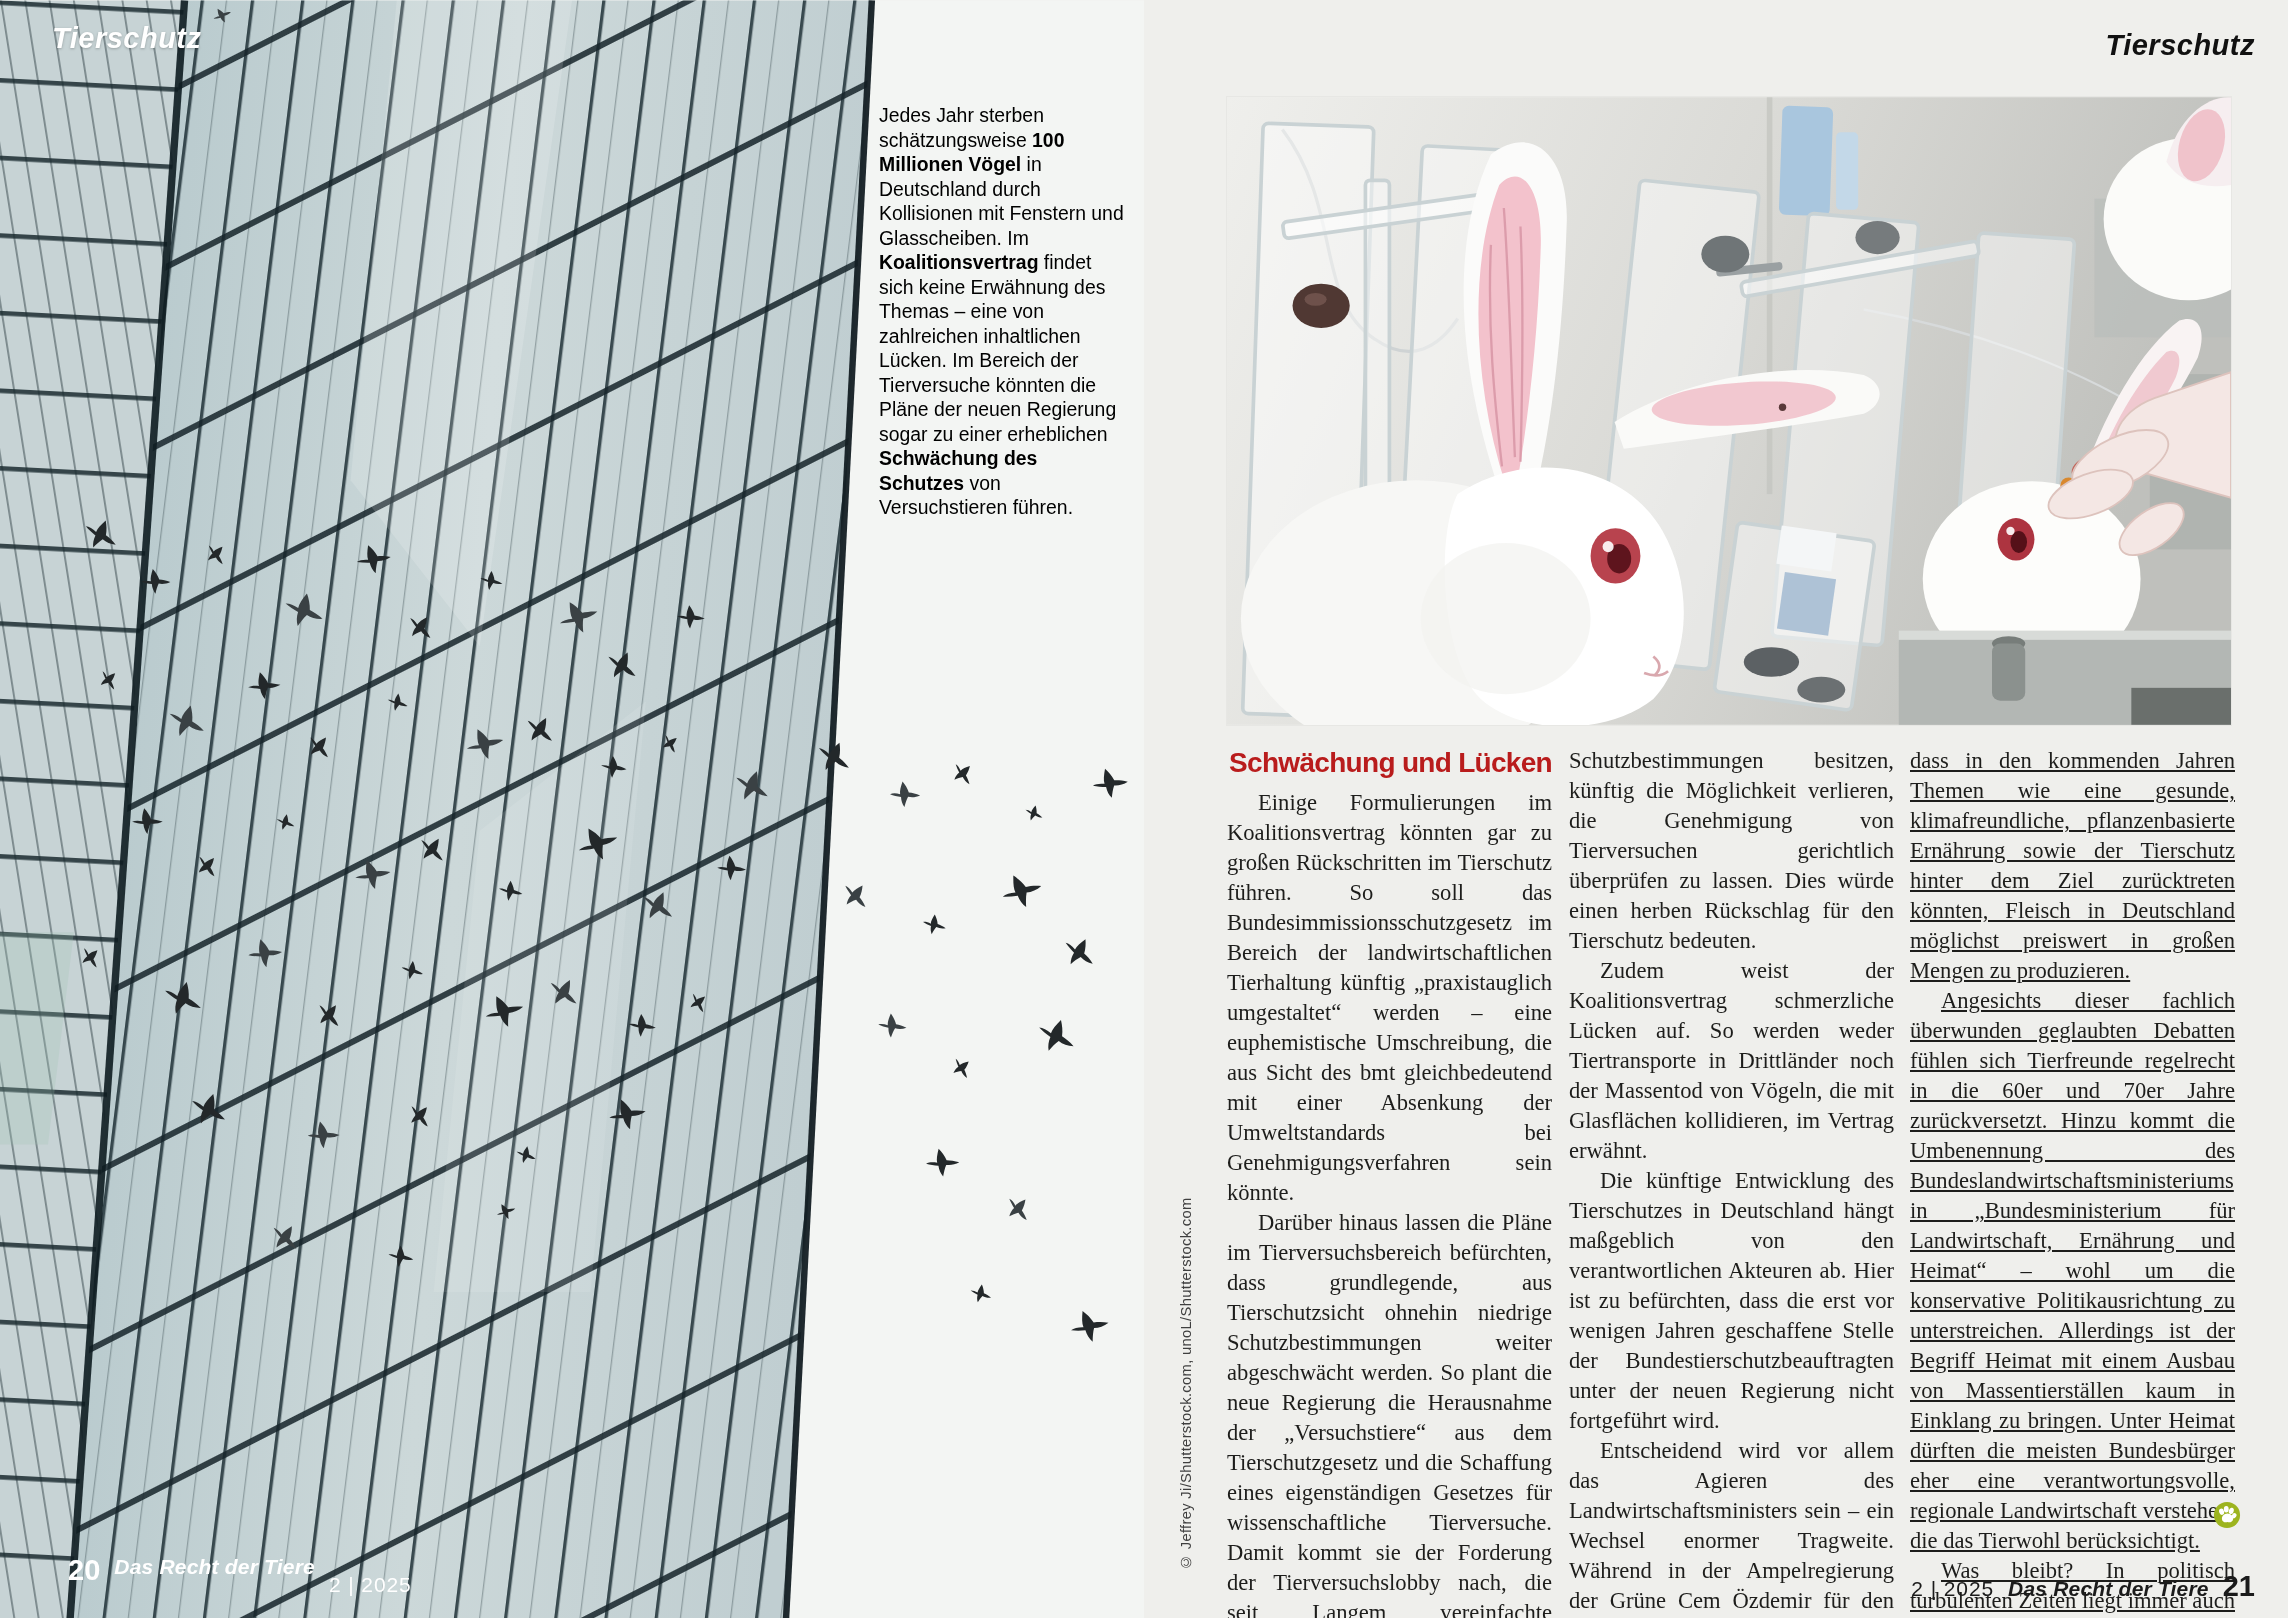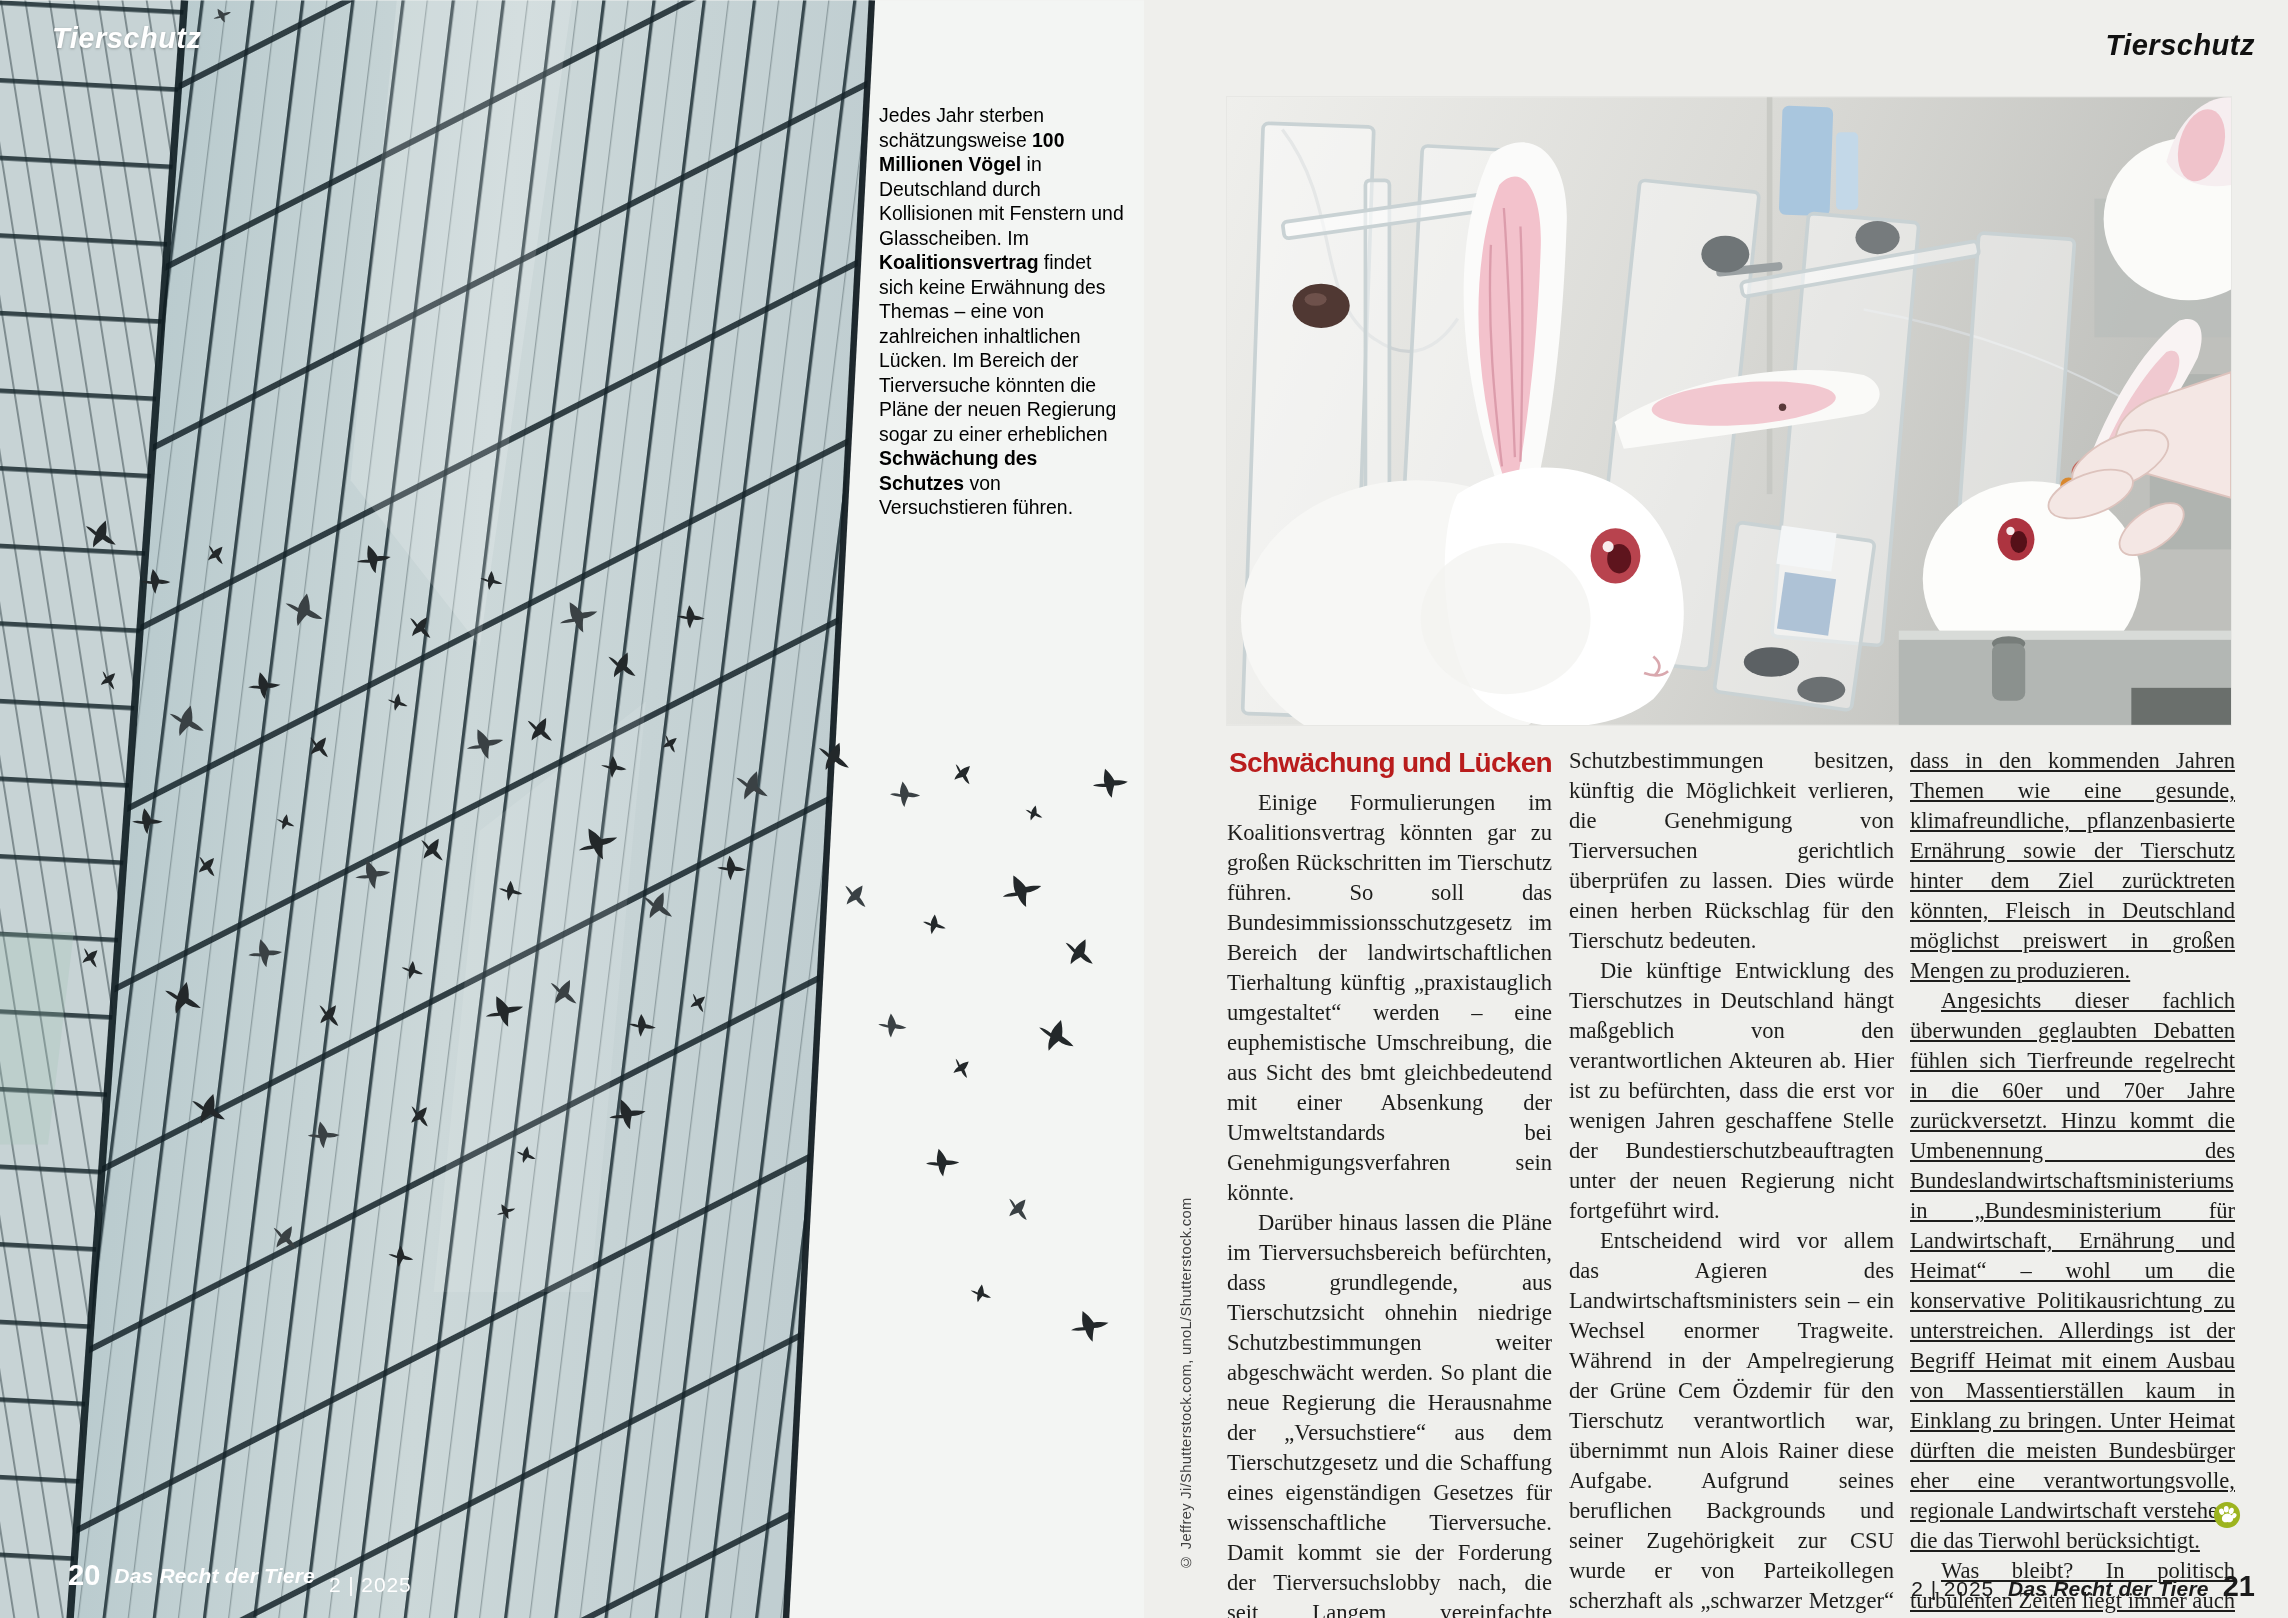--- a/index.html
+++ b/index.html
@@ -22,21 +22,21 @@
     text-shadow:0 0.9px 2.8px rgba(0,0,0,.25);
   }
   .sidebar-note{
     position:absolute;left:879px;top:103px;width:245px;
     font:400 19.4px/24.5px "Liberation Sans",sans-serif;
     color:#000000;
   }
   .sidebar-note .b{font-weight:800;}
   .footer-left{
     position:absolute;left:68px;top:1556px;
-    display:flex;align-items:center;gap:14px;color:#ffffff;
+    display:flex;align-items:flex-start;gap:14px;color:#ffffff;
   }
   .footer-right{
     position:absolute;right:33px;top:1560px;
     display:flex;align-items:baseline;gap:14px;color:#1b1b1b;
   }
   .pg-num{font:900 29px/1 "Liberation Sans",sans-serif;}
   .mag-title{font:italic 800 21px/1 "Liberation Sans",sans-serif;letter-spacing:0.2px;}
   .issue{font:400 21px/1 "Liberation Sans",sans-serif;letter-spacing:0.9px;margin-top:18px;}
 
   
@@ -302,20 +302,21 @@
     <div class="photo-credit">© Jeffrey Ji/Shutterstock.com, unoL/Shutterstock.com</div>
 
     <div class="article-col col-1">
       <h3>Schwächung und Lücken</h3>
       <p>Einige Formulierungen im Koalitionsvertrag könnten gar zu großen Rückschritten im Tierschutz führen. So soll das Bundesimmissionsschutzgesetz im Bereich der landwirtschaftlichen Tierhaltung künftig „praxistauglich umgestaltet“ werden – eine euphemistische Umschreibung, die aus Sicht des bmt gleichbedeutend mit einer Absenkung der Umweltstandards bei Genehmigungsverfahren sein könnte.</p>
       <p>Darüber hinaus lassen die Pläne im Tierversuchsbereich befürchten, dass grundlegende, aus Tierschutzsicht ohnehin niedrige Schutzbestimmungen weiter abgeschwächt werden. So plant die neue Regierung die Herausnahme der „Versuchstiere“ aus dem Tierschutzgesetz und die Schaffung eines eigenständigen Gesetzes für wissenschaftliche Tierversuche. Damit kommt sie der Forderung der Tierversuchslobby nach, die seit Langem vereinfachte Genehmigungsverfahren fordert. In Österreich hat man diesen rechtlichen Weg bereits beschritten. Damit steigen die Möglichkeiten, Versuchstiere ohne vernünftigen Grund zu töten und Haltungsstandards abzusenken. Gleichzeitig würden Tierschutzverbände, die eine Anerkennung nach dem</p>
     </div>
 
     <div class="article-col col-2">
       <p class="noindent">Schutzbestimmungen besitzen, künftig die Möglichkeit verlieren, die Genehmigung von Tierversuchen gerichtlich überprüfen zu lassen. Dies würde einen herben Rückschlag für den Tierschutz bedeuten.</p>
+      <p>Zudem weist der Koalitionsvertrag schmerzliche Lücken auf. So werden weder Tiertransporte in Drittländer noch der Massentod von Vögeln, die mit Glasflächen kollidieren, im Vertrag erwähnt.</p>
       <p>Die künftige Entwicklung des Tierschutzes in Deutschland hängt maßgeblich von den verantwortlichen Akteuren ab. Hier ist zu befürchten, dass die erst vor wenigen Jahren geschaffene Stelle der Bundestierschutzbeauftragten unter der neuen Regierung nicht fortgeführt wird.</p>
       <p>Entscheidend wird vor allem das Agieren des Landwirtschaftsministers sein – ein Wechsel enormer Tragweite. Während in der Ampelregierung der Grüne Cem Özdemir für den Tierschutz verantwortlich war, übernimmt nun Alois Rainer diese Aufgabe. Aufgrund seines beruflichen Backgrounds und seiner Zugehörigkeit zur CSU wurde er von Parteikollegen scherzhaft als „schwarzer Metzger“ vorgestellt. Unabhängig von dieser Bezeichnung bleibt zu befürchten,</p>
     </div>
 
     <div class="article-col col-3">
       <p class="noindent">dass in den kommenden Jahren Themen wie eine gesunde, klimafreundliche, pflanzenbasierte Ernährung sowie der Tierschutz hinter dem Ziel zurücktreten könnten, Fleisch in Deutschland möglichst preiswert in großen Mengen zu produzieren.</p>
       <p>Angesichts dieser fachlich überwunden geglaubten Debatten fühlen sich Tierfreunde regelrecht in die 60er und 70er Jahre zurückversetzt. Hinzu kommt die Umbenennung des Bundeslandwirtschaftsministeriums in „Bundesministerium für Landwirtschaft, Ernährung und Heimat“ – wohl um die konservative Politikausrichtung zu unterstreichen. Allerdings ist der Begriff Heimat mit einem Ausbau von Massentierställen kaum in Einklang zu bringen. Unter Heimat dürften die meisten Bundesbürger eher eine verantwortungsvolle, regionale Landwirtschaft verstehen, die das Tierwohl berücksichtigt.</p>
       <p>Was bleibt? In politisch turbulenten Zeiten liegt immer auch eine Chance für das Gute. Uns muss klar sein: Tierschutz hat einen breiten Rückhalt in der Gesellschaft und somit eine Stimme. Notfalls muss diese Stimme so laut werden, dass sie Gehör bei den politisch Verantwortlichen findet.</p>
     </div>
 

